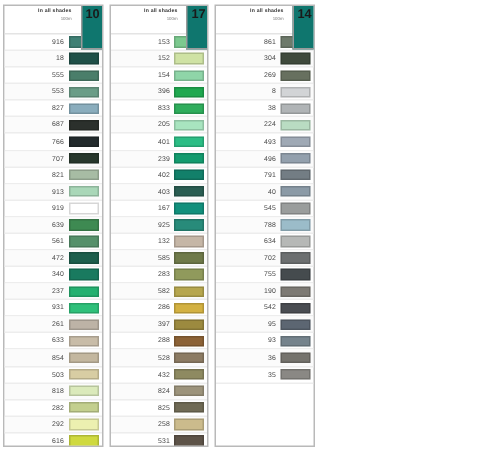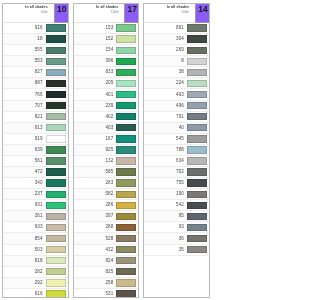--- a/index.html
+++ b/index.html
@@ -55,26 +55,26 @@
     font-size: 2.9px;
     line-height: 4px;
     color: #7a7a7a;
     white-space: nowrap;
   }
   .page-badge {
     position: absolute;
     top: -1px;
     right: -1px;
     min-width: 15px;
-    height: 20px;
+    height: 30px;
     box-sizing: border-box;
     border: 1px solid #9a9a9a;
     border-top: none;
     border-right: none;
-    background: #8b5cf6;
+    background: #0f766e;
     color: #1a1a1a;
     font-size: 8.5px;
     font-weight: bold;
     line-height: 12px;
     text-align: center;
     padding: 0 1px;
   }
   .rows {
     flex: 1 1 auto;
     display: flex;

